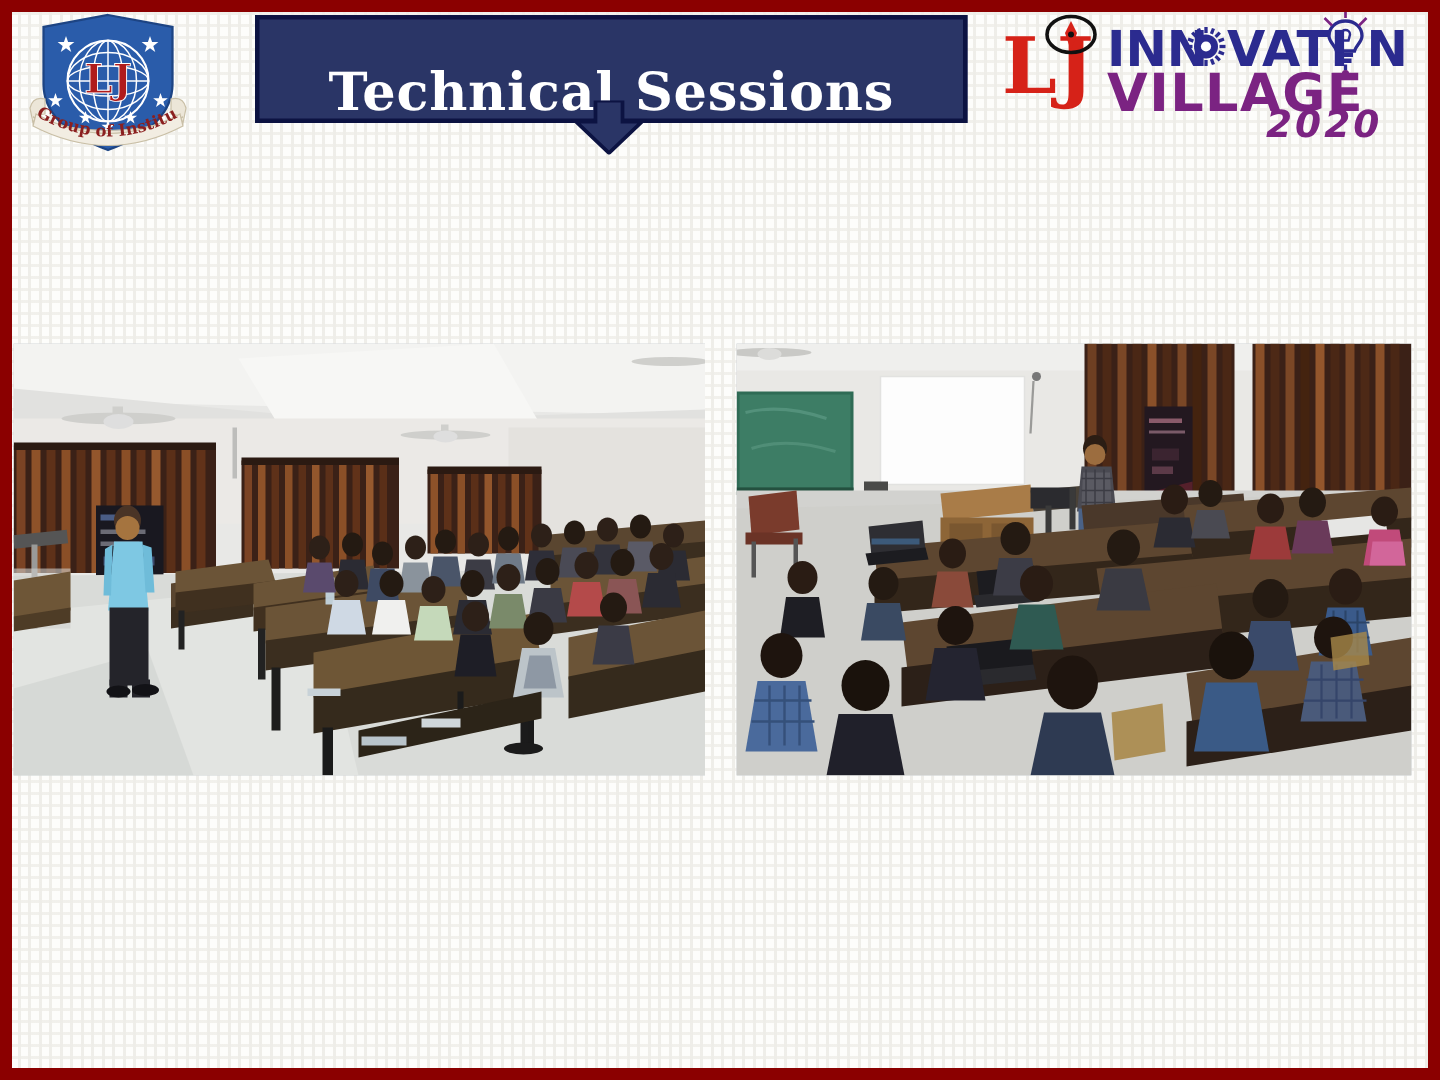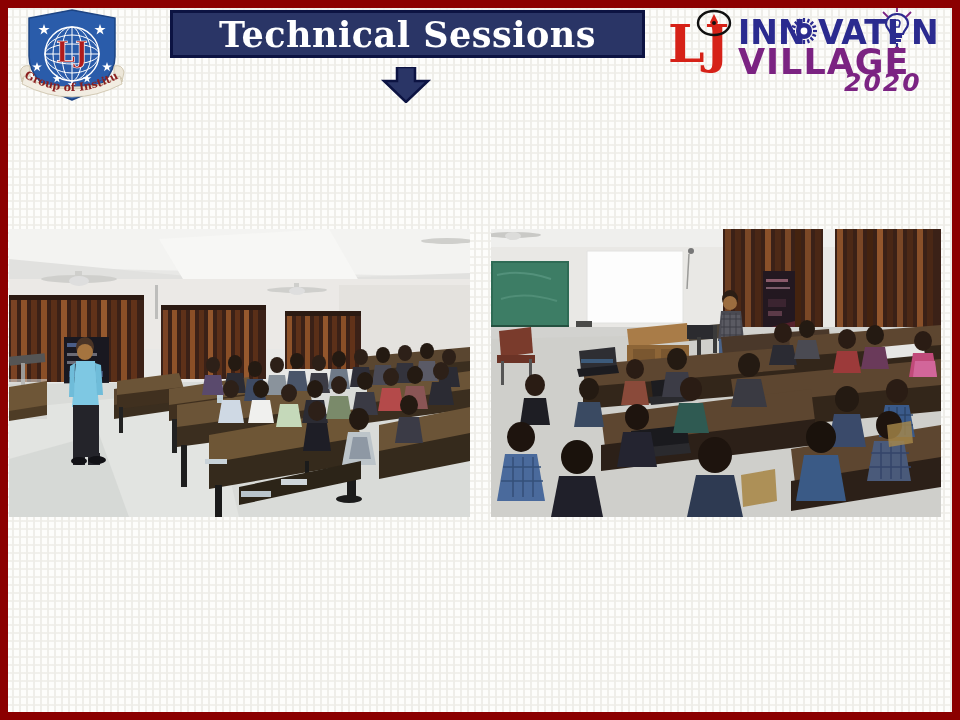--- a/index.html
+++ b/index.html
@@ -48,26 +48,26 @@
   .lj-logo {
     position: absolute;
     left: 12px; top: 4px;
     width: 120px; height: 102px;
   }
 
   
   .title-banner {
     position: absolute;
     left: 170px; top: 10px;
-    width: 475px; height: 48px;
+    width: 475px; height: 72px;
     background: #2a3566;
     border: 3px solid #0c1342;
     box-sizing: border-box;
     display: flex;
-    align-items: center;
+    align-items: flex-end;
     justify-content: center;
   }
   .title-text {
     color: #ffffff;
     font-family: "DejaVu Serif", serif;
     font-weight: bold;
     font-size: 35px;
     letter-spacing: 0.5px;
     line-height: 1;
     white-space: nowrap;

